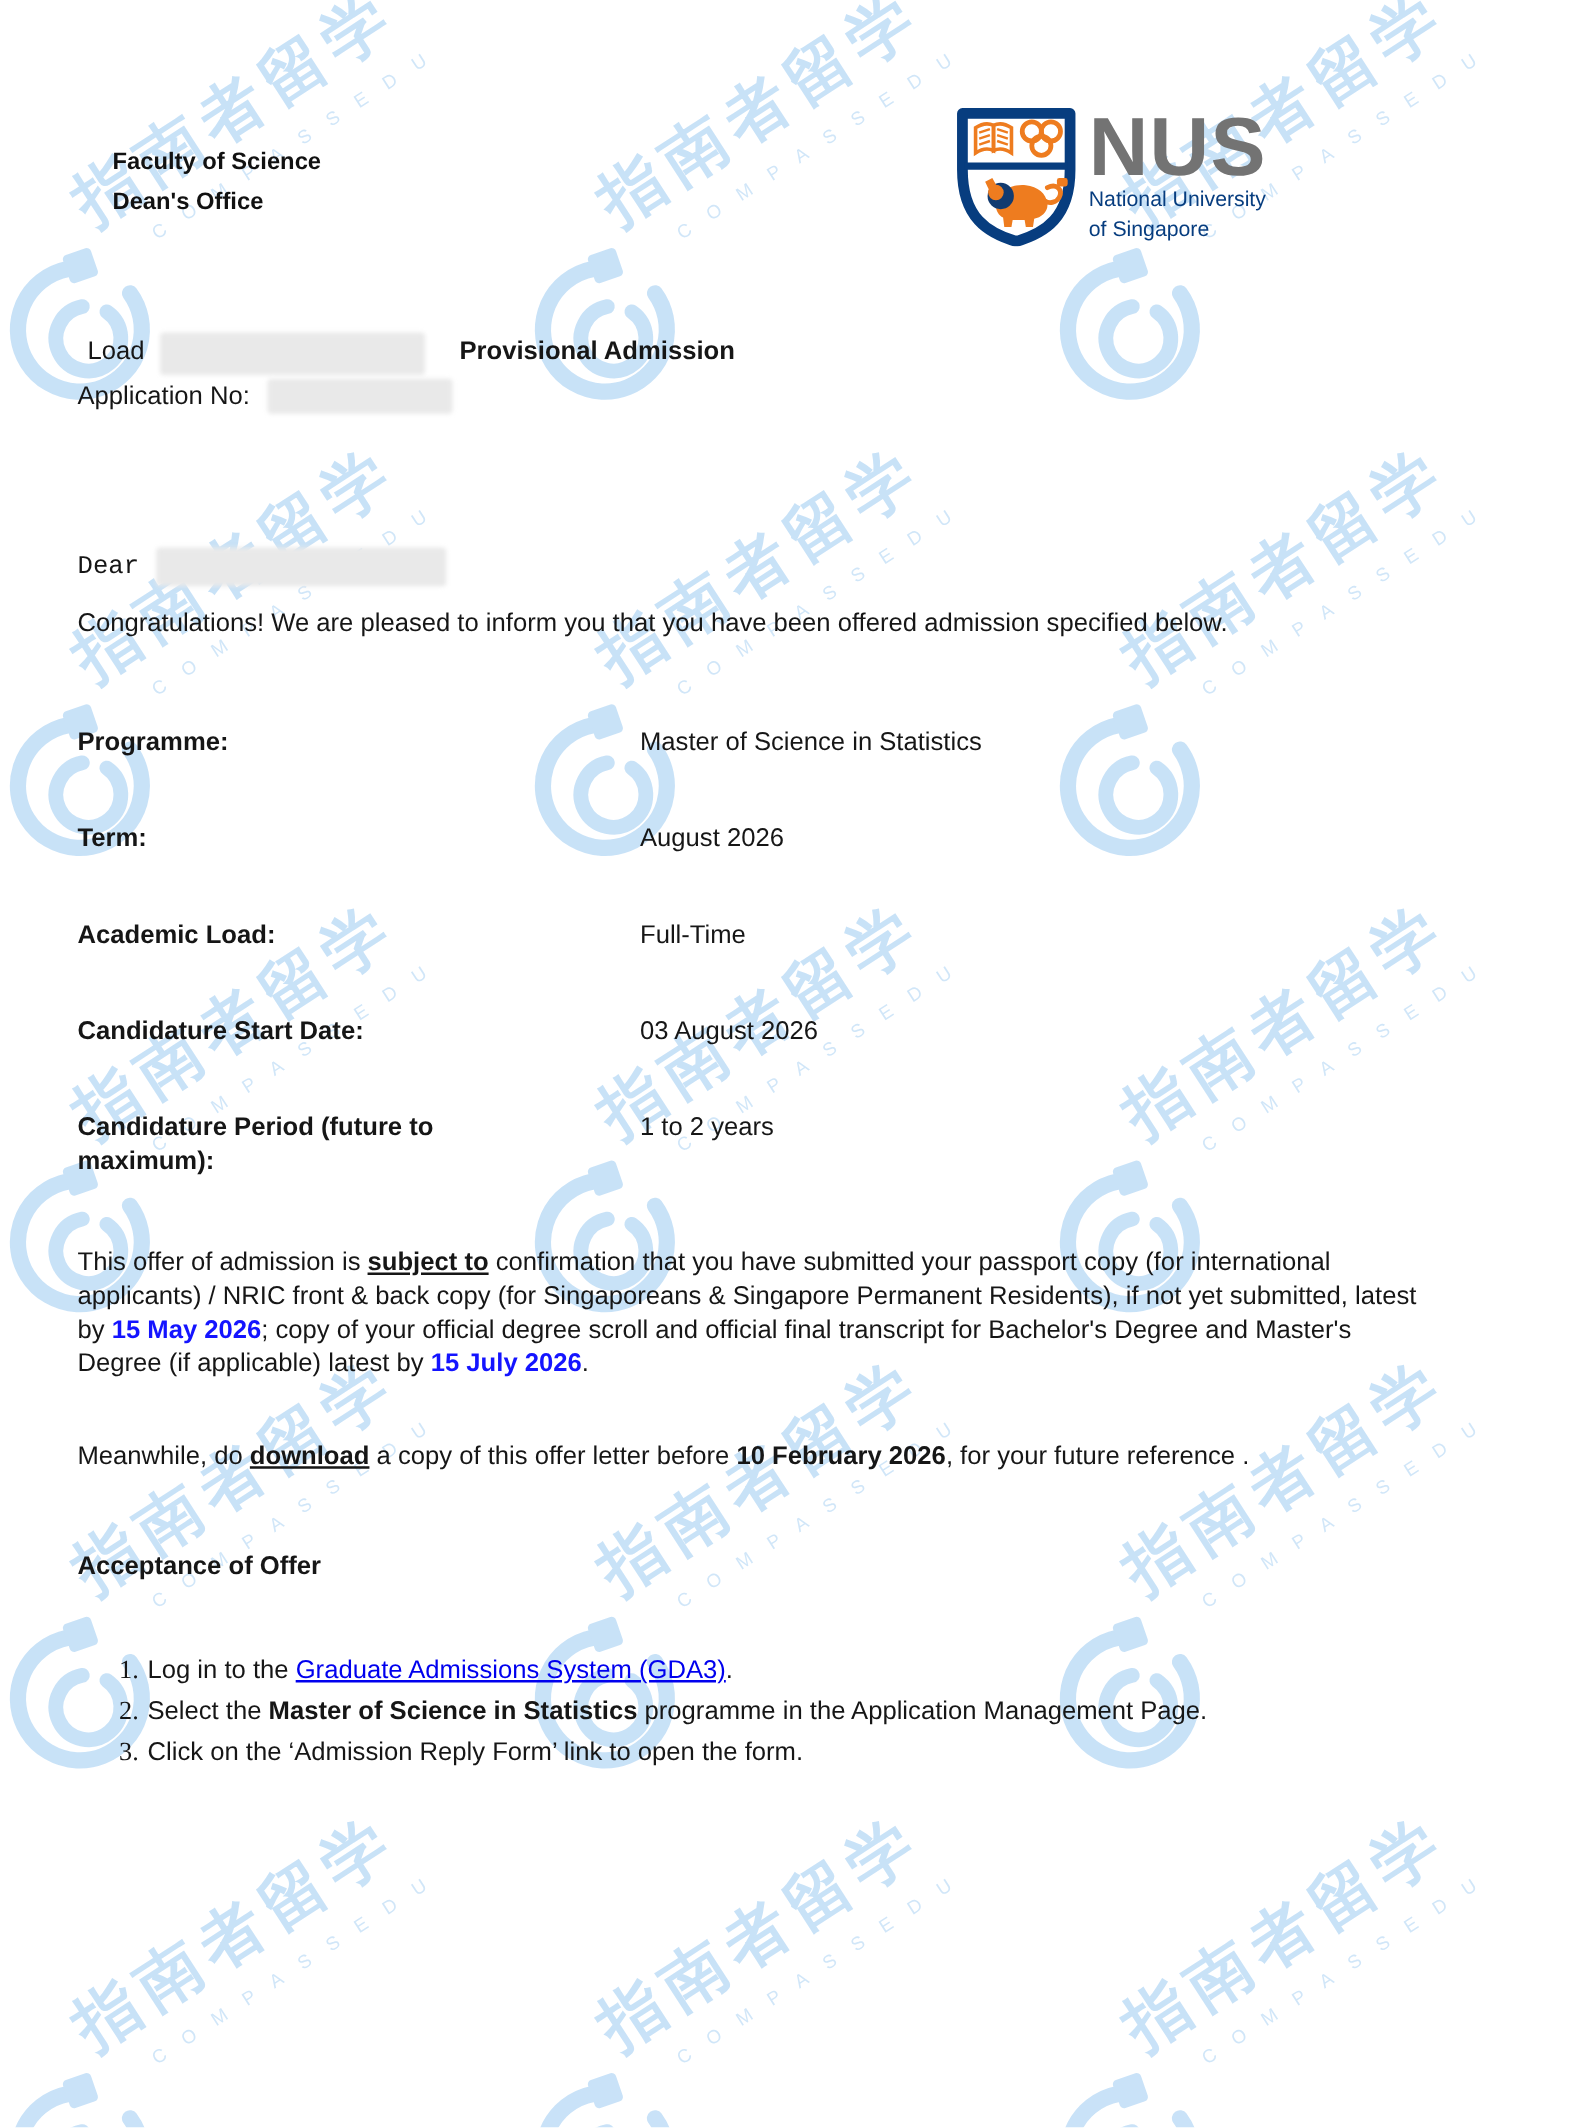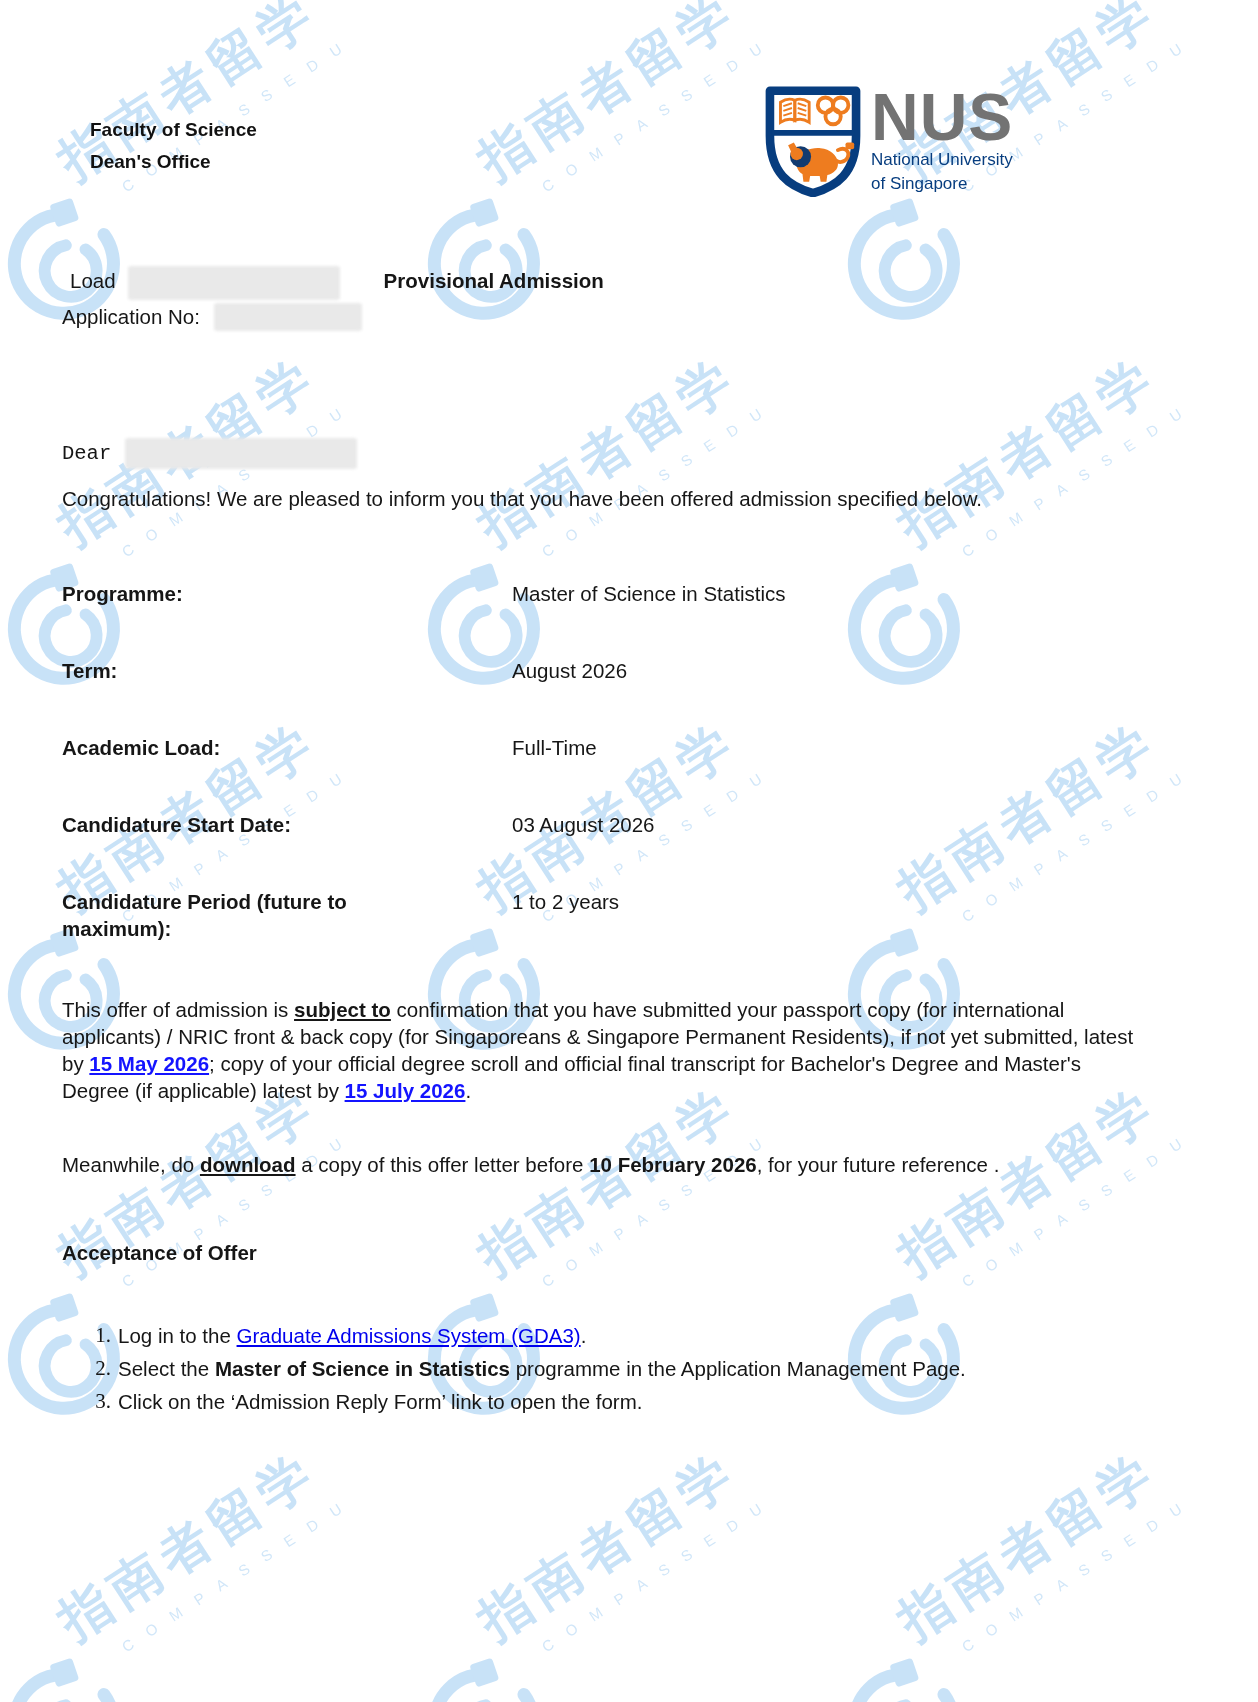--- a/index.html
+++ b/index.html
@@ -48,38 +48,38 @@
   .content { position:relative; z-index:10; padding:0 110px 0 62px; font-size:20.5px; }
   .date-line { margin-top:8px; font-size:21px; line-height:26px; }
 
   .addr { margin-top:56px; }
   .miss-row { display:flex; align-items:flex-start; line-height:30px; padding-left:8px; }
   .redacted {
     display:inline-block; background:#E9E9E9; border-radius:3px;
     filter:blur(1.5px); vertical-align:middle;
   }
   .red-name { width:212px; height:34px; margin-left:12px; }
-  .subject { font-weight:bold; margin-left:44px; white-space:nowrap; }
+  .subject { font-weight:bold; margin-left:28px; white-space:nowrap; }
   .appno-row { display:flex; align-items:center; line-height:30px; margin-top:2px; }
   .red-appno { width:148px; height:28px; margin-left:14px; }
 
   .dear-row { display:flex; align-items:flex-end; margin-top:106px; line-height:30px;font-family:Liberation Mono, monospace; }
   .red-dear { width:232px; height:31px; margin-left:14px; }
 
   p { line-height:27px; }
   .intro { margin-top:16px; }
 
   .details { margin-top:68px; }
   .detail-row { display:flex; margin-bottom:50px; }
   .detail-label { width:380px; font-weight:bold; line-height:27px; flex:none; }
   .detail-value { margin-left:70px; line-height:27px; }
 
   .conditions { margin-top:54px; }
   .bold-underline { font-weight:bold; text-decoration:underline; }
-  .deadline-blue { color:#1414FF; font-weight:bold;text-decoration:underline; }
+  .deadline-blue { color:#1414FF; font-weight:bold; }
   b, .bold { font-weight:bold; }
 
   .download-note { margin-top:47px; }
 
   .acc-heading { margin-top:61px; font-size:20.5px; font-weight:bold; line-height:27px; }
   .acc-intro { margin-top:31px; }
 
   .steps { margin-top:53px; list-style:none; }
   .step { display:flex; line-height:33px; }
   .step-num {

